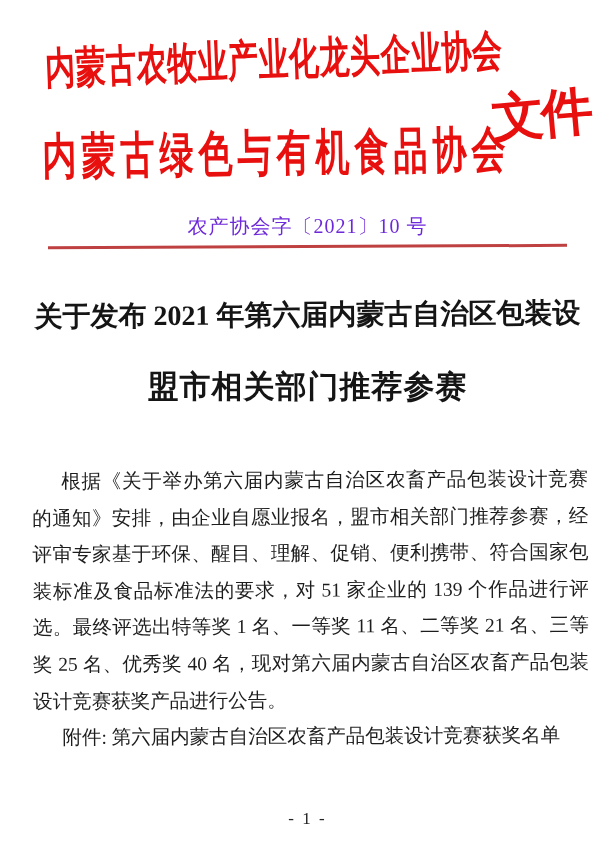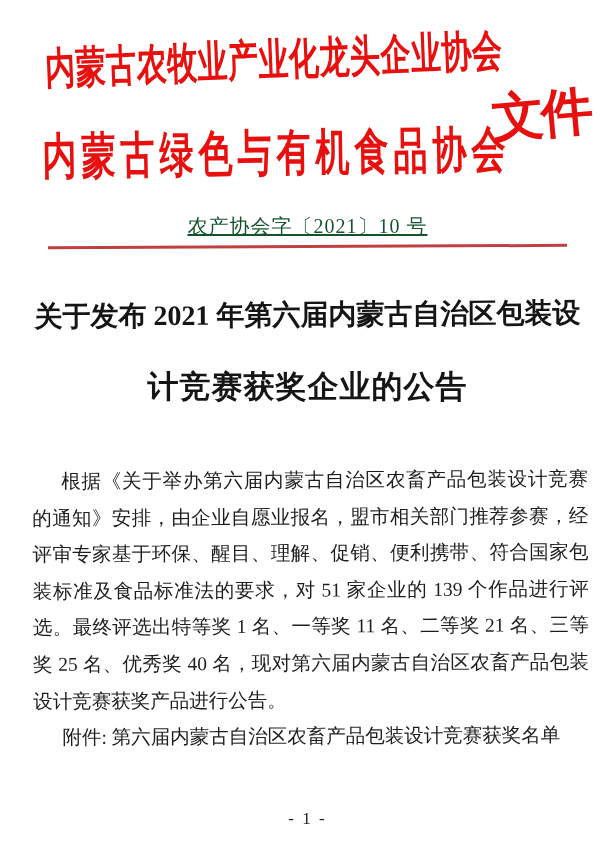--- a/index.html
+++ b/index.html
@@ -58,23 +58,22 @@
 
   
   .doc-number {
     position: absolute;
     left: 0;
     top: 213px;
     width: 100%;
     text-align: center;
     font-size: 20px;
     letter-spacing: 1px;
-    color: #14532d;
+    color: #6d28d9;
     white-space: nowrap;
-    text-decoration: underline;
   }
   .red-rule {
     position: absolute;
     left: 48px;
     top: 245px;
     width: 519px;
     height: 2.5px;
     background: var(--rule, #bf4040);
     transform: rotate(-0.25deg);
   }
@@ -151,21 +150,21 @@
   <div class="org2">内蒙古绿色与有机食品协会</div>
 
   <div class="wenjian">文件</div>
 
   <div class="doc-number">农产协会字〔2021〕10 号</div>
 
   <div class="red-rule"></div>
 
   <div class="title-line1">关于发布 2021 年第六届内蒙古自治区包装设</div>
 
-  <div class="title-line2">计竞赛获奖企业的公告</div>
+  <div class="title-line2">盟市相关部门推荐参赛</div>
 
   <div class="body-text">
     <div class="bl first">根据《关于举办第六届内蒙古自治区农畜产品包装设计竞赛</div>
     <div class="bl">的通知》安排，由企业自愿业报名，盟市相关部门推荐参赛，经</div>
     <div class="bl">评审专家基于环保、醒目、理解、促销、便利携带、符合国家包</div>
     <div class="bl">装标准及食品标准法的要求，对 51 家企业的 139 个作品进行评</div>
     <div class="bl">选。最终评选出特等奖 1 名、一等奖 11 名、二等奖 21 名、三等</div>
     <div class="bl">奖 25 名、优秀奖 40 名，现对第六届内蒙古自治区农畜产品包装</div>
     <div class="bl end">设计竞赛获奖产品进行公告。</div>
     <div class="bl end first">附件: 第六届内蒙古自治区农畜产品包装设计竞赛获奖名单</div>

